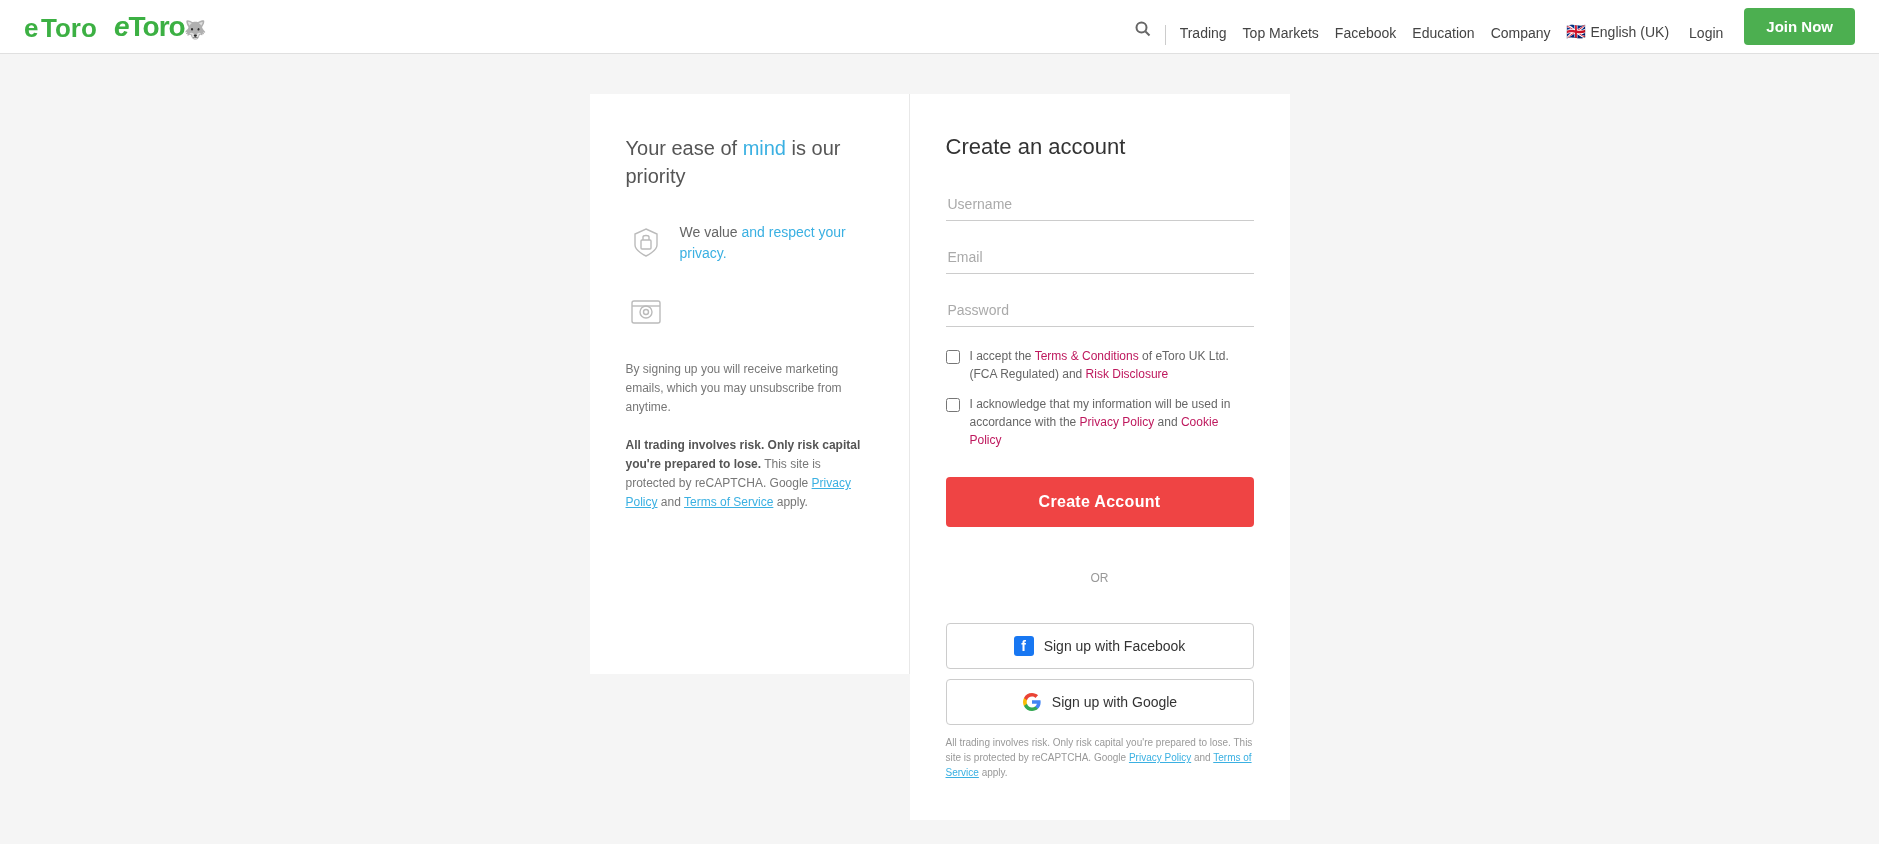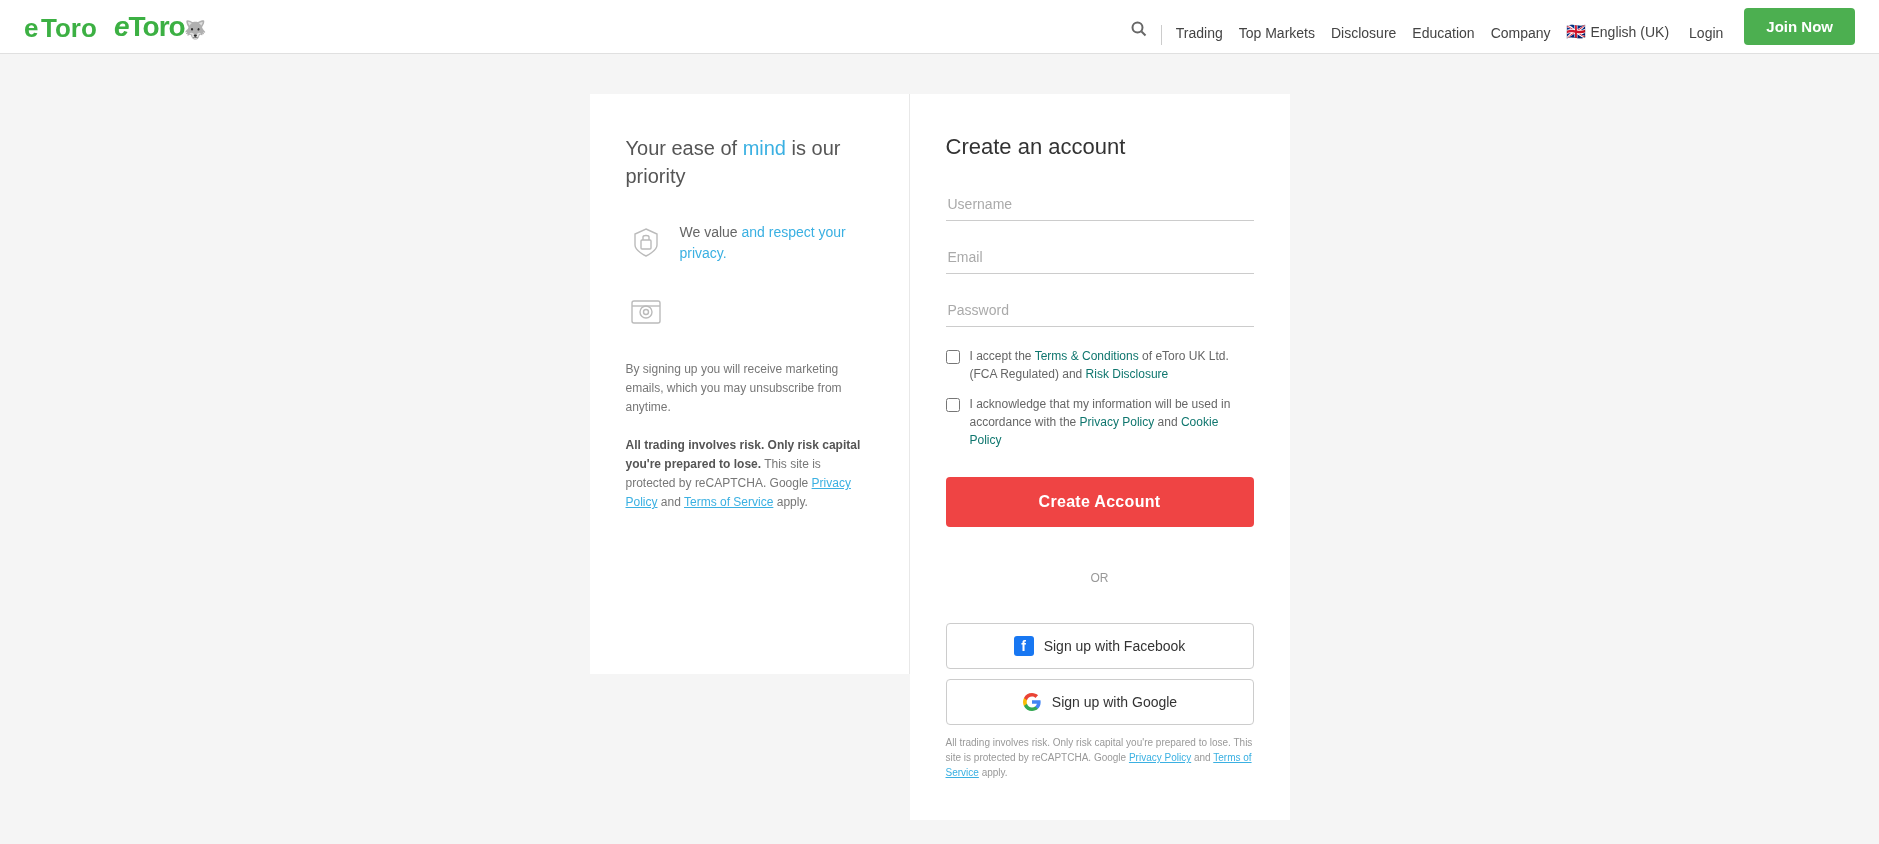--- a/index.html
+++ b/index.html
@@ -174,21 +174,21 @@
       width: 14px;
       height: 14px;
       flex-shrink: 0;
       cursor: pointer;
     }
     .checkbox-label {
       font-size: 12px;
       color: #666;
       line-height: 1.5;
     }
-    .checkbox-label .link { color: #0f766e; text-decoration: none; cursor: pointer; }
+    .checkbox-label .link { color: #be185d; text-decoration: none; cursor: pointer; }
 
     .create-account-btn {
       width: 100%;
       background: #ef4444;
       color: #fff;
       border: none;
       border-radius: 4px;
       padding: 16px;
       font-size: 16px;
       font-weight: bold;
@@ -272,21 +272,21 @@
   <nav class="nav-area">
     <div class="search-icon-wrap">
       <svg width="16" height="16" viewBox="0 0 16 16" fill="none" stroke="#666" stroke-width="2">
         <circle cx="6.5" cy="6.5" r="5"></circle>
         <line x1="10.5" y1="10.5" x2="14.5" y2="14.5"></line>
       </svg>
     </div>
     <div class="nav-divider"></div>
     <a class="nav-item">Trading</a>
     <a class="nav-item">Top Markets</a>
-    <a class="nav-item">Disclosure</a>
+    <a class="nav-item">Facebook</a>
     <a class="nav-item">Education</a>
     <a class="nav-item">Company</a>
     <div class="lang-item">
       <span class="flag">🇬🇧</span>
       <span>English (UK)</span>
     </div>
     <a class="login-link">Login</a>
     <button class="join-btn">Join Now</button>
   </nav>
 </header>

